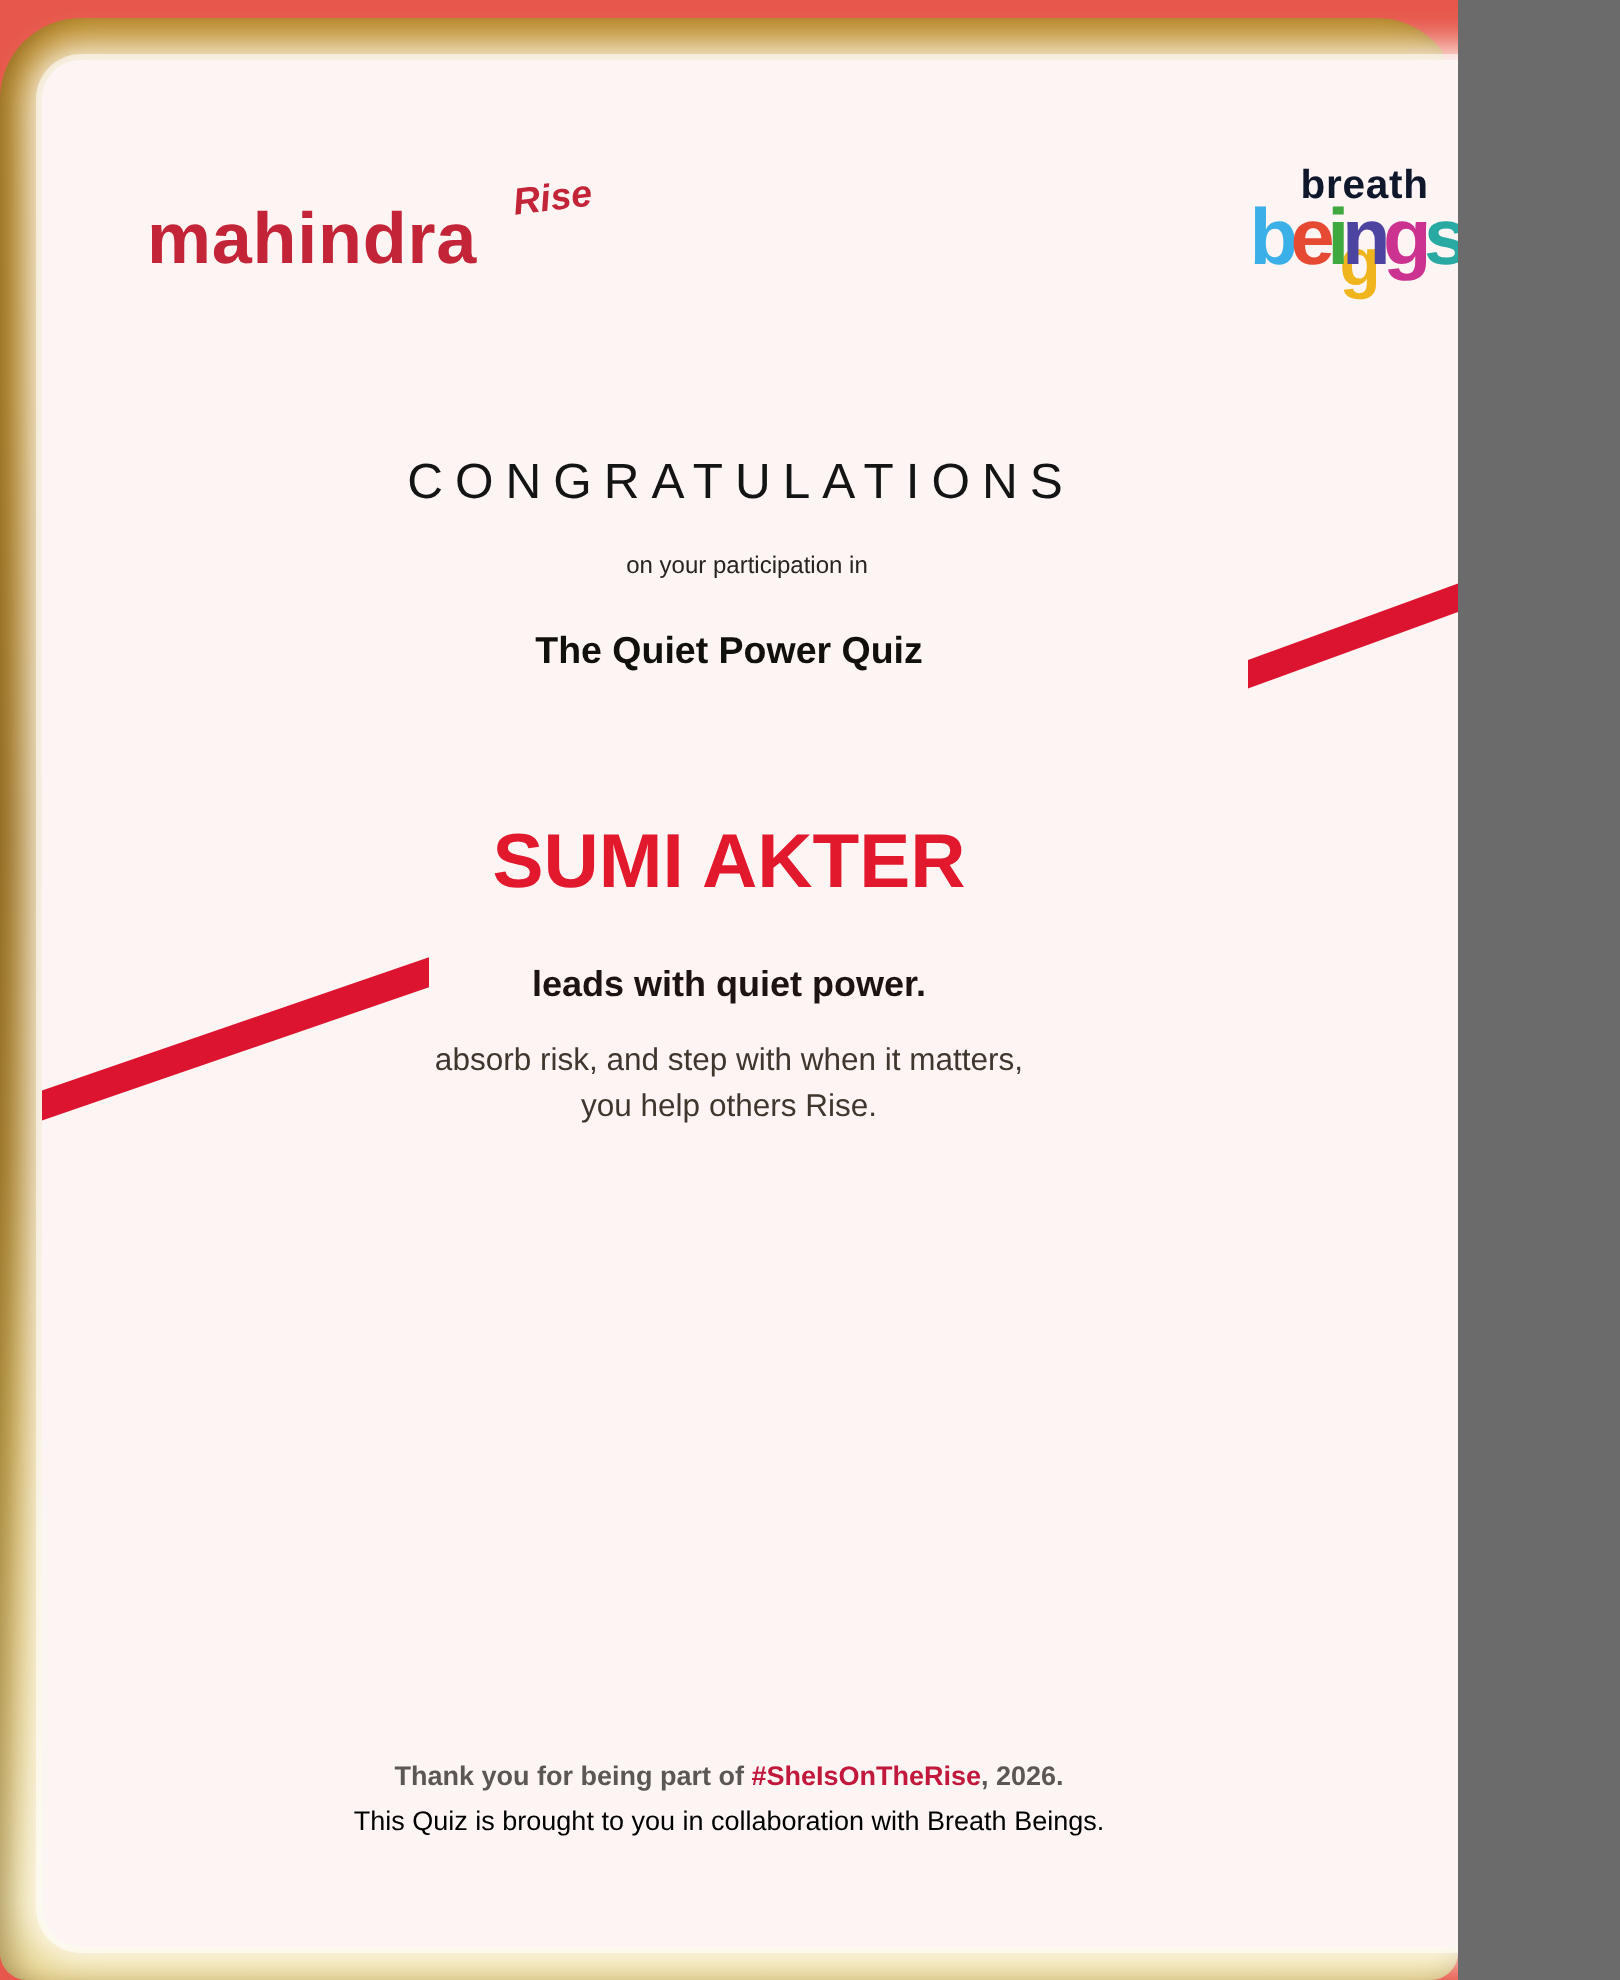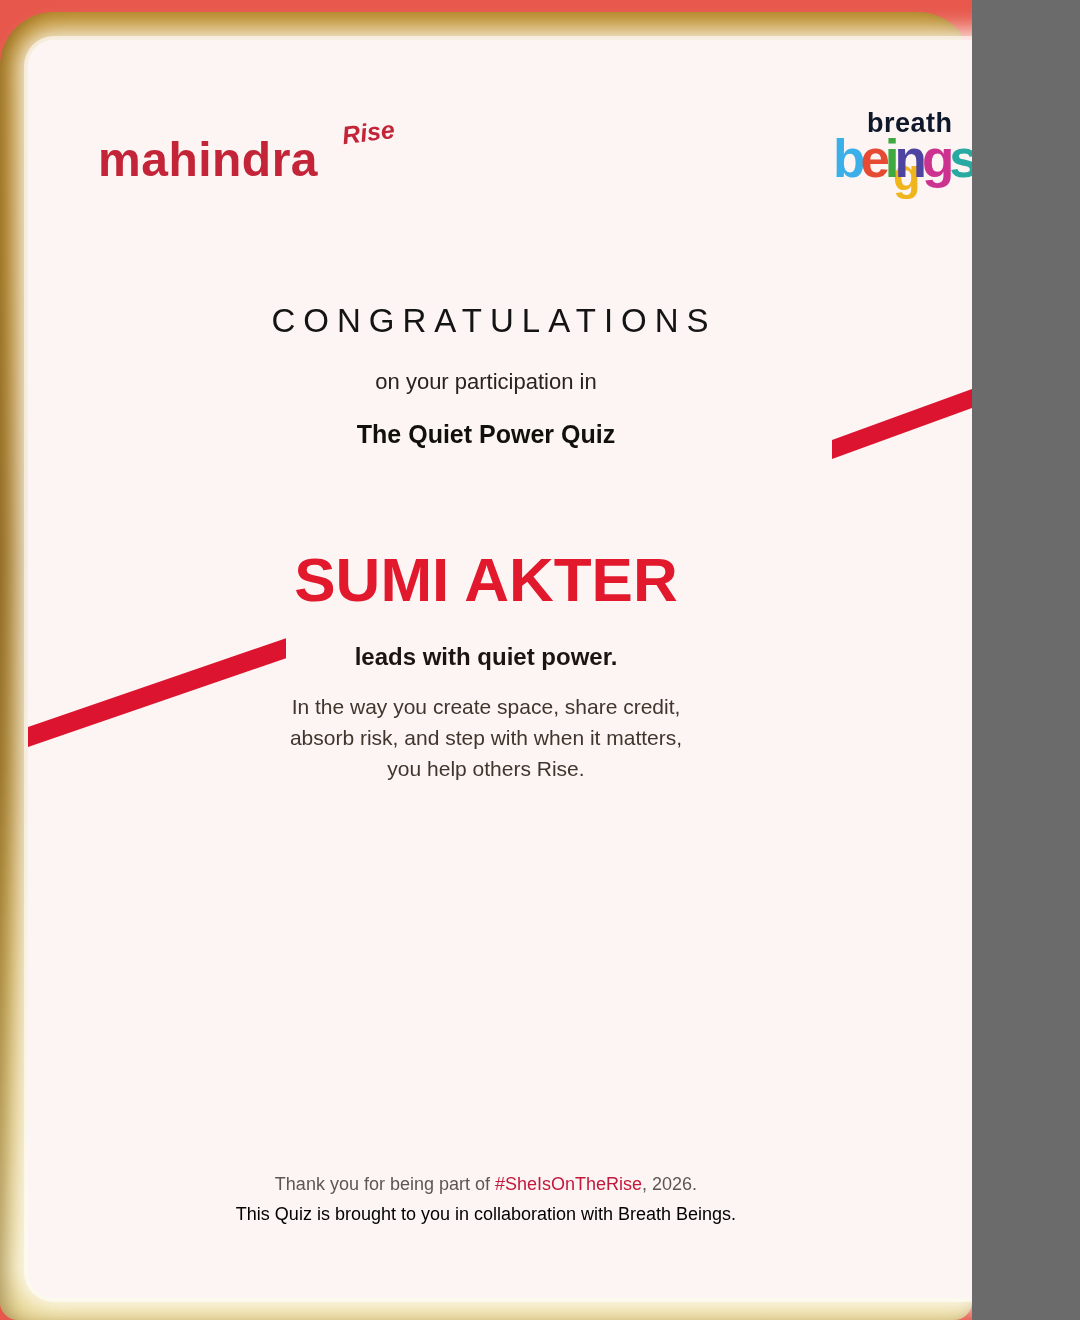--- a/index.html
+++ b/index.html
@@ -53,34 +53,34 @@
   }
   .beings-wordmark{
     position:absolute;left:0;top:22px;font-size:53px;font-weight:700;
     letter-spacing:-5px;line-height:1;z-index:1;white-space:nowrap;
   }
   .beings-letter{display:inline;}
 
   
   .center-line{position:absolute;left:0;width:100%;text-align:center;}
   .congrats{top:302px;font-size:33px;font-weight:400;letter-spacing:8px;padding-left:8px;color:#141414;}
-  .sub{top:369px;font-size:22px;color:#282220;}
+  .sub{top:369px;font-size:16px;color:#282220;padding-left:12px;}
   .quiz{top:420px;font-size:25px;font-weight:700;color:#12100a;}
-  .name{top:544px;font-size:62px;font-weight:700;color:#e2182d;}
+  .name{top:544px;font-size:51px;font-weight:700;color:#e2182d;}
   .lead{top:629px;font-size:24px;font-weight:700;color:#1c1412;margin-top:14px;}
   .para{top:691px;font-size:21px;line-height:31px;color:#3f362e;}
   .para span{display:block;}
 
   
   .stripe{position:absolute;background:#dc1430;}
   .stripe-left{left:28px;top:727px;width:258px;height:20px;transform:skewY(-19deg);transform-origin:left center;}
   .stripe-right{left:832px;top:440px;width:153px;height:19px;transform:skewY(-20deg);transform-origin:left center;}
 
   
-  .footer1{top:1174px;font-size:18px;color:#5b5755;}
+  .footer1{top:1174px;font-size:18px;color:#5b5755;font-weight:bold;}
   .footer2{top:1204px;font-size:18px;color:#000000;}
   .hashtag{color:#c2183c;}
 </style>
 </head>
 <body>
 
 <div class="stage">
   <div class="gold-frame"></div>
   <div class="red-edge"></div>
   <div class="card"></div>
@@ -97,21 +97,20 @@
       <span class="breath-word">breath</span>
       <span class="beings-wordmark"><span class="beings-letter" style="color: rgb(59, 176, 232);">b</span><span class="beings-letter" style="color: rgb(230, 74, 51);">e</span><span class="beings-letter" style="color: rgb(63, 168, 63);">i</span><span class="beings-letter" style="color: rgb(77, 68, 161);">n</span><span class="beings-letter" style="color: rgb(204, 51, 144);">g</span><span class="beings-letter" style="color: rgb(40, 169, 162);">s</span></span>
     </div>
 
     <div class="center-line congrats">CONGRATULATIONS</div>
     <div class="center-line sub">on your participation in</div>
     <div class="center-line quiz">The Quiet Power Quiz</div>
     <div class="center-line name">SUMI AKTER</div>
     <div class="center-line lead">leads with quiet power.</div>
     <div class="center-line para">
-      <span>In the way you create space, share credit,</span>
       <span>absorb risk, and step with when it matters,</span>
       <span>you help others Rise.</span>
     </div>
 
     <div class="stripe stripe-left"></div>
     <div class="stripe stripe-right"></div>
 
     <div class="center-line footer1"><span>Thank you for being part of </span><span class="hashtag">#SheIsOnTheRise</span><span>, 2026.</span></div>
     <div class="center-line footer2">This Quiz is brought to you in collaboration with Breath Beings.</div>
   </div>

